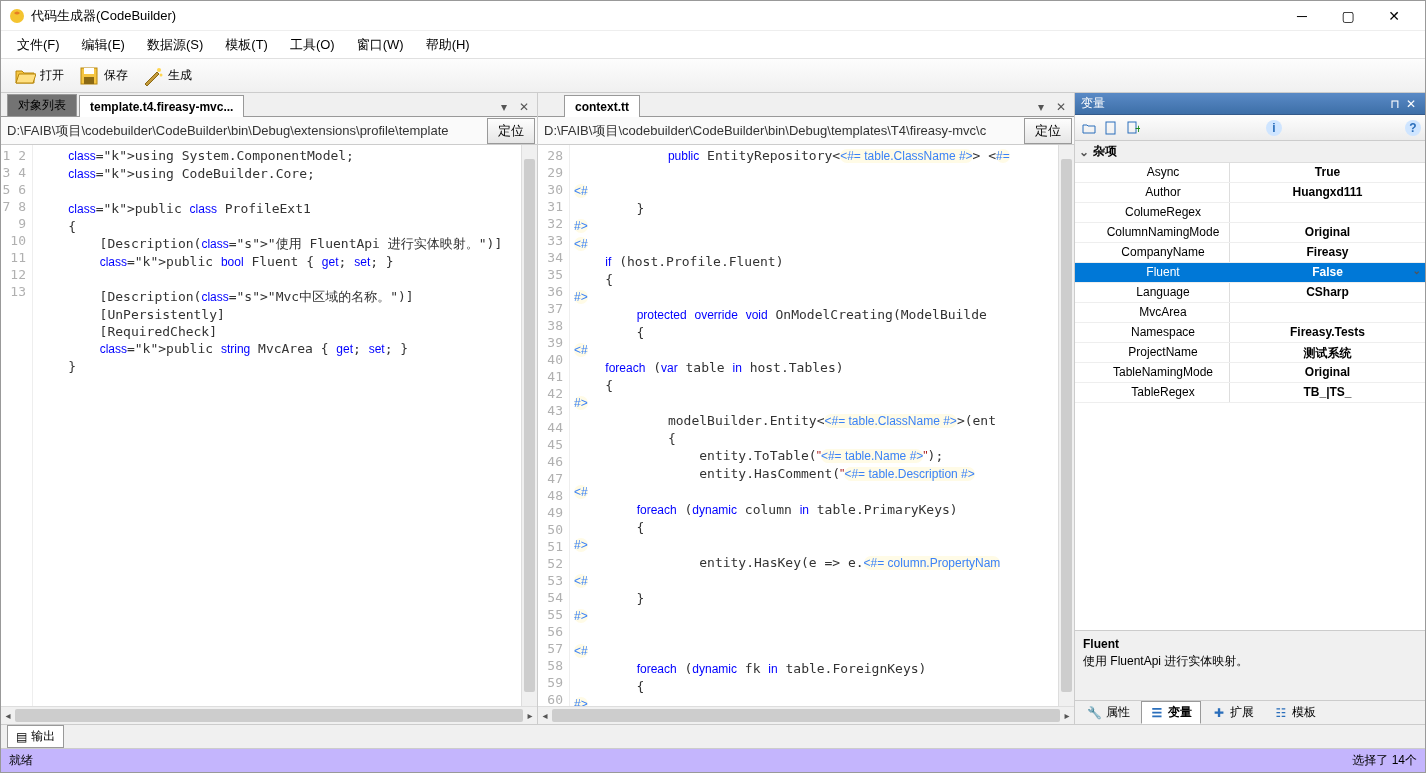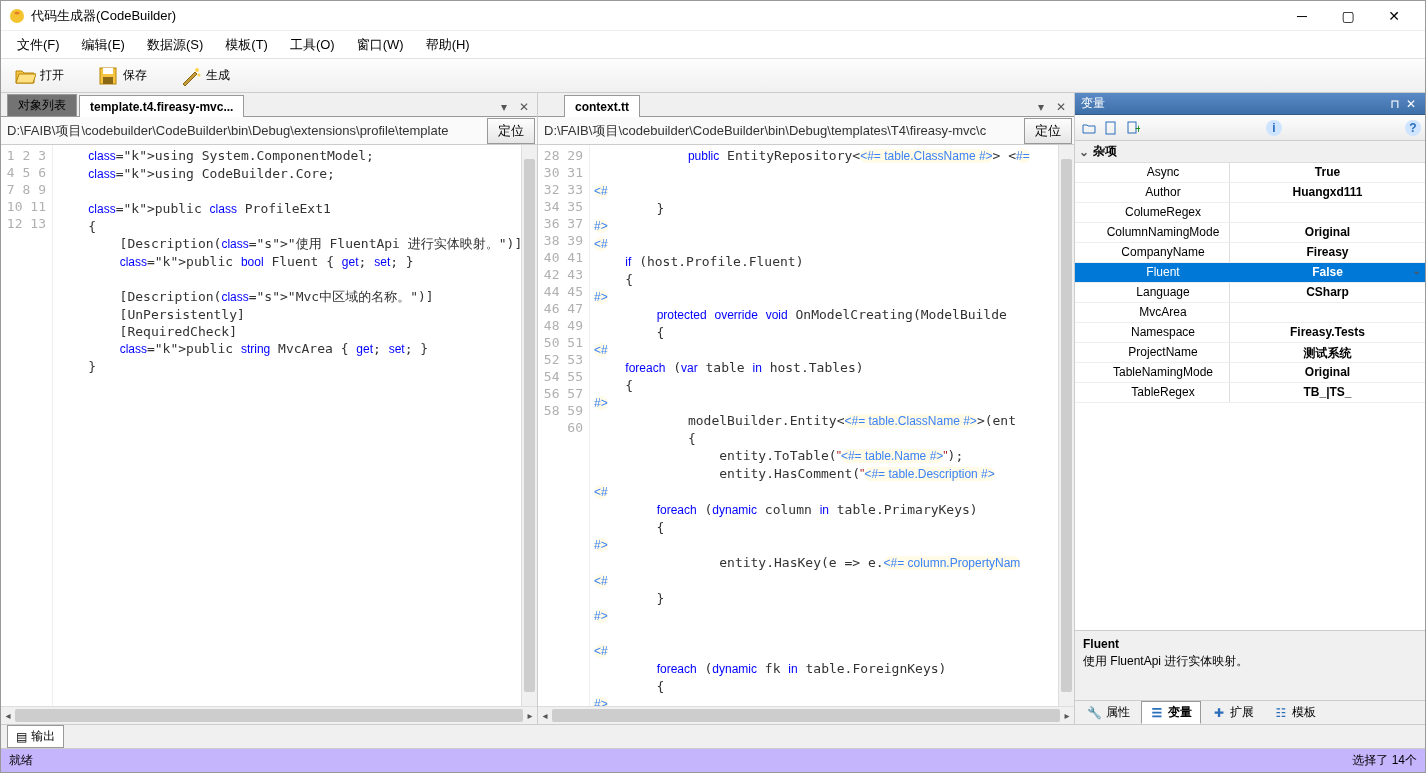--- a/index.html
+++ b/index.html
@@ -5,37 +5,37 @@
 * { margin: 0; padding: 0; box-sizing: border-box; font-family: "Microsoft YaHei", "Segoe UI", sans-serif; font-size: 12px; }
 body { background: #fff; overflow: hidden; }
 .window { width: 1426px; height: 773px; display: flex; flex-direction: column; border: 1px solid #999; }
 .titlebar { height: 30px; display: flex; align-items: center; padding: 0 8px; background: #fff; border-bottom: 1px solid #eee; }
 .titlebar .icon { width: 16px; height: 16px; margin-right: 6px; }
 .title-text { flex: 1; font-size: 13px; }
 .win-btns { display: flex; gap: 0; }
 .win-btn { width: 46px; height: 28px; display: flex; align-items: center; justify-content: center; cursor: pointer; font-size: 14px; }
 .menubar { height: 28px; display: flex; align-items: center; padding: 0 6px; background: #fff; gap: 2px; border-bottom: 1px solid #e0e0e0;}
 .menubar .menu { padding: 4px 10px; cursor: pointer; font-size: 13px; }
-.toolbar { height: 34px; display: flex; align-items: center; padding: 0 6px; background: linear-gradient(#fdfdfd,#f0f0f0); border-bottom: 1px solid #ccc; gap: 19px; }
+.toolbar { height: 34px; display: flex; align-items: center; padding: 0 6px; background: linear-gradient(#fdfdfd,#f0f0f0); border-bottom: 1px solid #ccc; gap: 0; }
 .tool-btn { display: flex; align-items: center; padding: 3px 6px; cursor: pointer; border: 1px solid transparent; border-radius: 2px; gap: 4px; }
 .tool-icon { width: 22px; height: 22px; display: inline-flex; align-items: center; justify-content: center; }
 .main { flex: 1; display: flex; min-height: 0; }
 .left-split { flex: 1; display: flex; flex-direction: column; border-right: 1px solid #ccc; min-width: 0; }
 .mid-split { flex: 1; display: flex; flex-direction: column; min-width: 0; border-right: 1px solid #ccc;}
 .right-panel { width: 350px; display: flex; flex-direction: column; background: #f4f4f4; }
 .tabstrip { height: 24px; display: flex; align-items: flex-end; background: #f0f0f0; border-bottom: 1px solid #999; padding-left: 6px; }
 .tab { height: 22px; padding: 3px 10px; background: #737373; border: 1px solid #999; border-bottom: none; margin-right: 2px; cursor: pointer; font-size: 12px; white-space: nowrap; overflow: hidden; text-overflow: ellipsis; max-width: 200px; display: flex; align-items: center; }
 .tab.active { background: #fff; font-weight: bold; position: relative; top: 1px; }
 .tab-tools { margin-left: auto; display: flex; gap: 2px; padding-right: 4px; }
 .tab-tool { width: 18px; height: 18px; cursor: pointer; display: flex; align-items: center; justify-content: center; font-size: 12px; color: #555; }
 .pathrow { height: 28px; display: flex; align-items: center; border-bottom: 1px solid #ccc; background: #fafafa; }
 .pathbox { flex: 1; padding: 3px 6px; font-size: 13px; white-space: nowrap; overflow: hidden; color: #333; }
 .loc-btn { padding: 3px 10px; border: 1px solid #999; background: linear-gradient(#fdfdfd,#e6e6e6); cursor: pointer; margin: 0 2px; font-size: 13px; }
 .code-area { flex: 1; display: flex; overflow: hidden; background: #fff; position: relative; }
-.gutter { width: 52px; background: #fff; border-right: 1px solid #eee; color: #b0b0b0; font-family: Consolas, monospace; font-size: 13px; text-align: right; padding-right: 6px; padding-top: 2px; line-height: 17px; }
+.gutter { width: 32px; background: #fff; border-right: 1px solid #eee; color: #b0b0b0; font-family: Consolas, monospace; font-size: 13px; text-align: right; padding-right: 6px; padding-top: 2px; line-height: 17px; }
 .code { flex: 1; font-family: Consolas, monospace; font-size: 13px; white-space: pre; overflow: auto; padding: 2px 4px; line-height: 17px; color: #333; }
 .k { color: #0000ff; } .s { color: #a31515; } .tpl{color:#3b82f6; background:#fffbe6;border-radius:7px;}
 .panel-title { height: 22px; display: flex; align-items: center; padding: 0 6px; background: linear-gradient(#5a8ac6,#3d6fa8); color: #fff; font-size: 12px; border-bottom: 1px solid #345a8a; }
 .panel-title .spacer { flex: 1; }
 .panel-title .pin, .panel-title .pc { width: 16px; height: 16px; cursor: pointer; display: flex; align-items: center; justify-content: center; color: #fff; font-size: 12px; }
 .panel-bar { height: 26px; display: flex; align-items: center; padding: 0 4px; background: linear-gradient(#fdfdfd,#ececec); border-bottom: 1px solid #ccc; gap: 2px; }
 .pb-icon { width: 20px; height: 20px; cursor: pointer; display: flex; align-items: center; justify-content: center; color: #2a6ebb; }
 .prop-grid { flex: 1; overflow-y: auto; background: #fff; font-size: 12px; min-height: 0; }
 .group-row { display: flex; align-items: center; background: #f0f0f0; padding: 2px 4px; font-weight: bold; border-bottom: 1px solid #ddd; }
 .group-row .expander { width: 14px; cursor: pointer; color: #555; }

